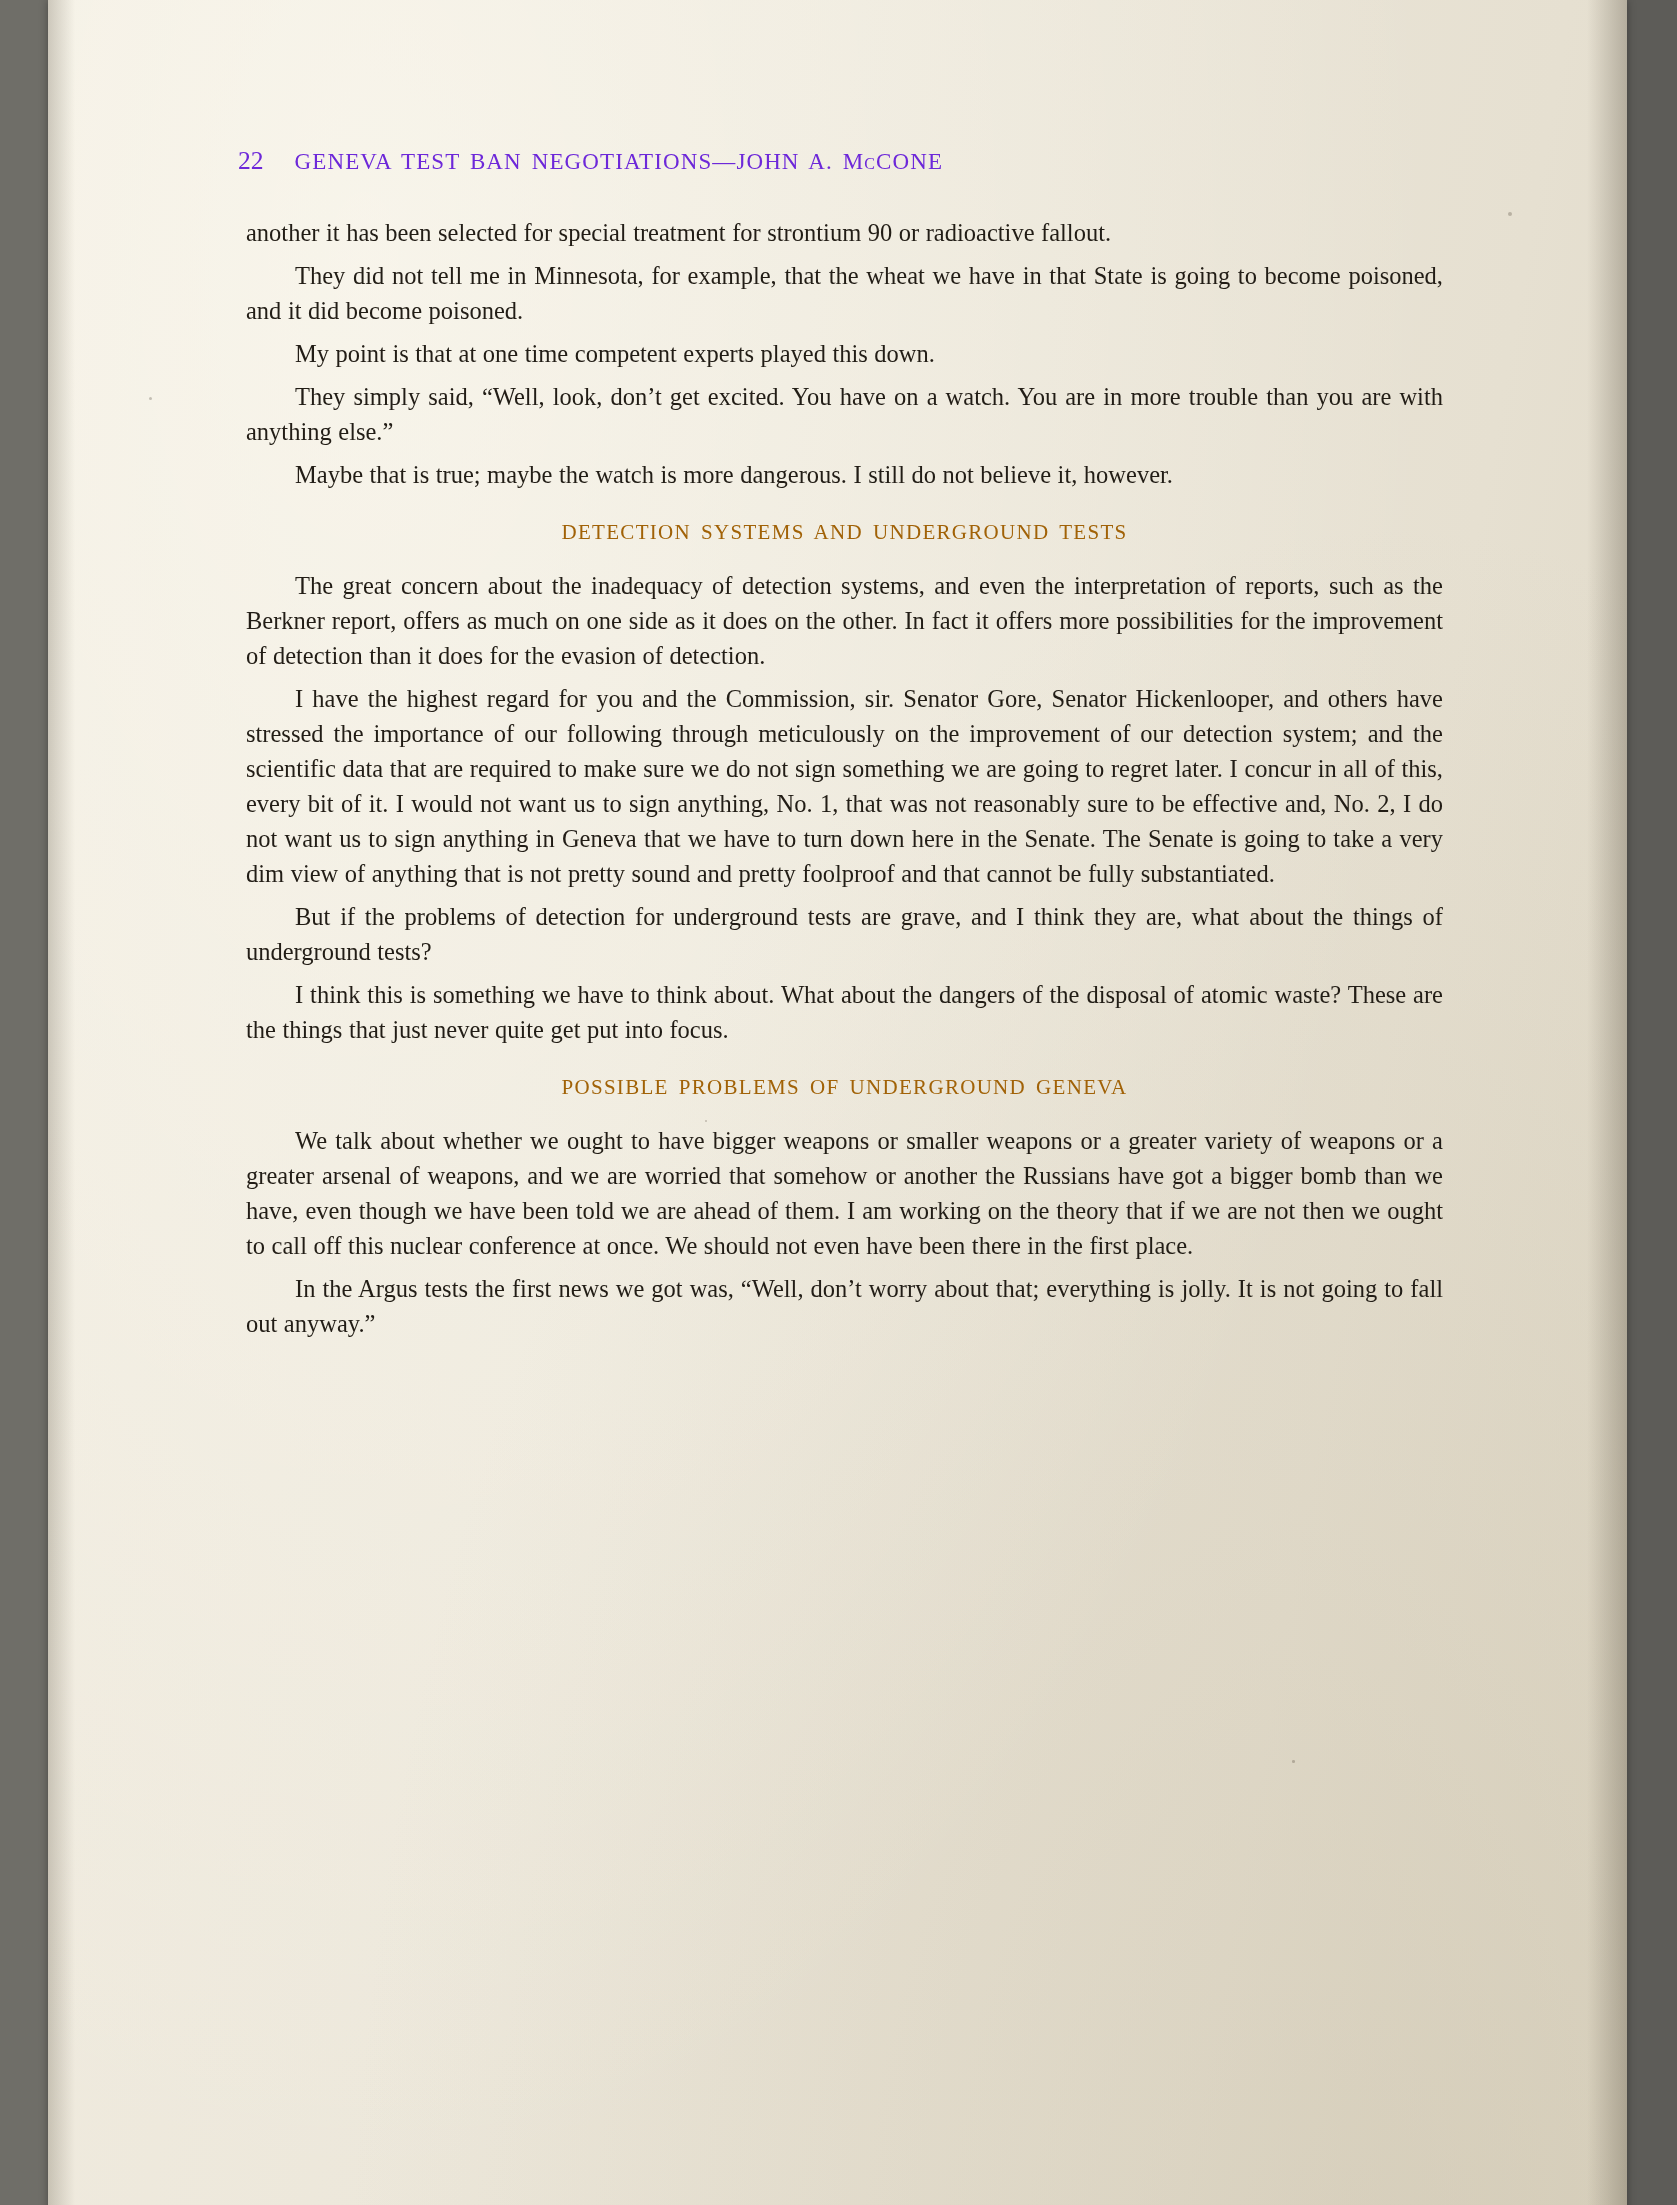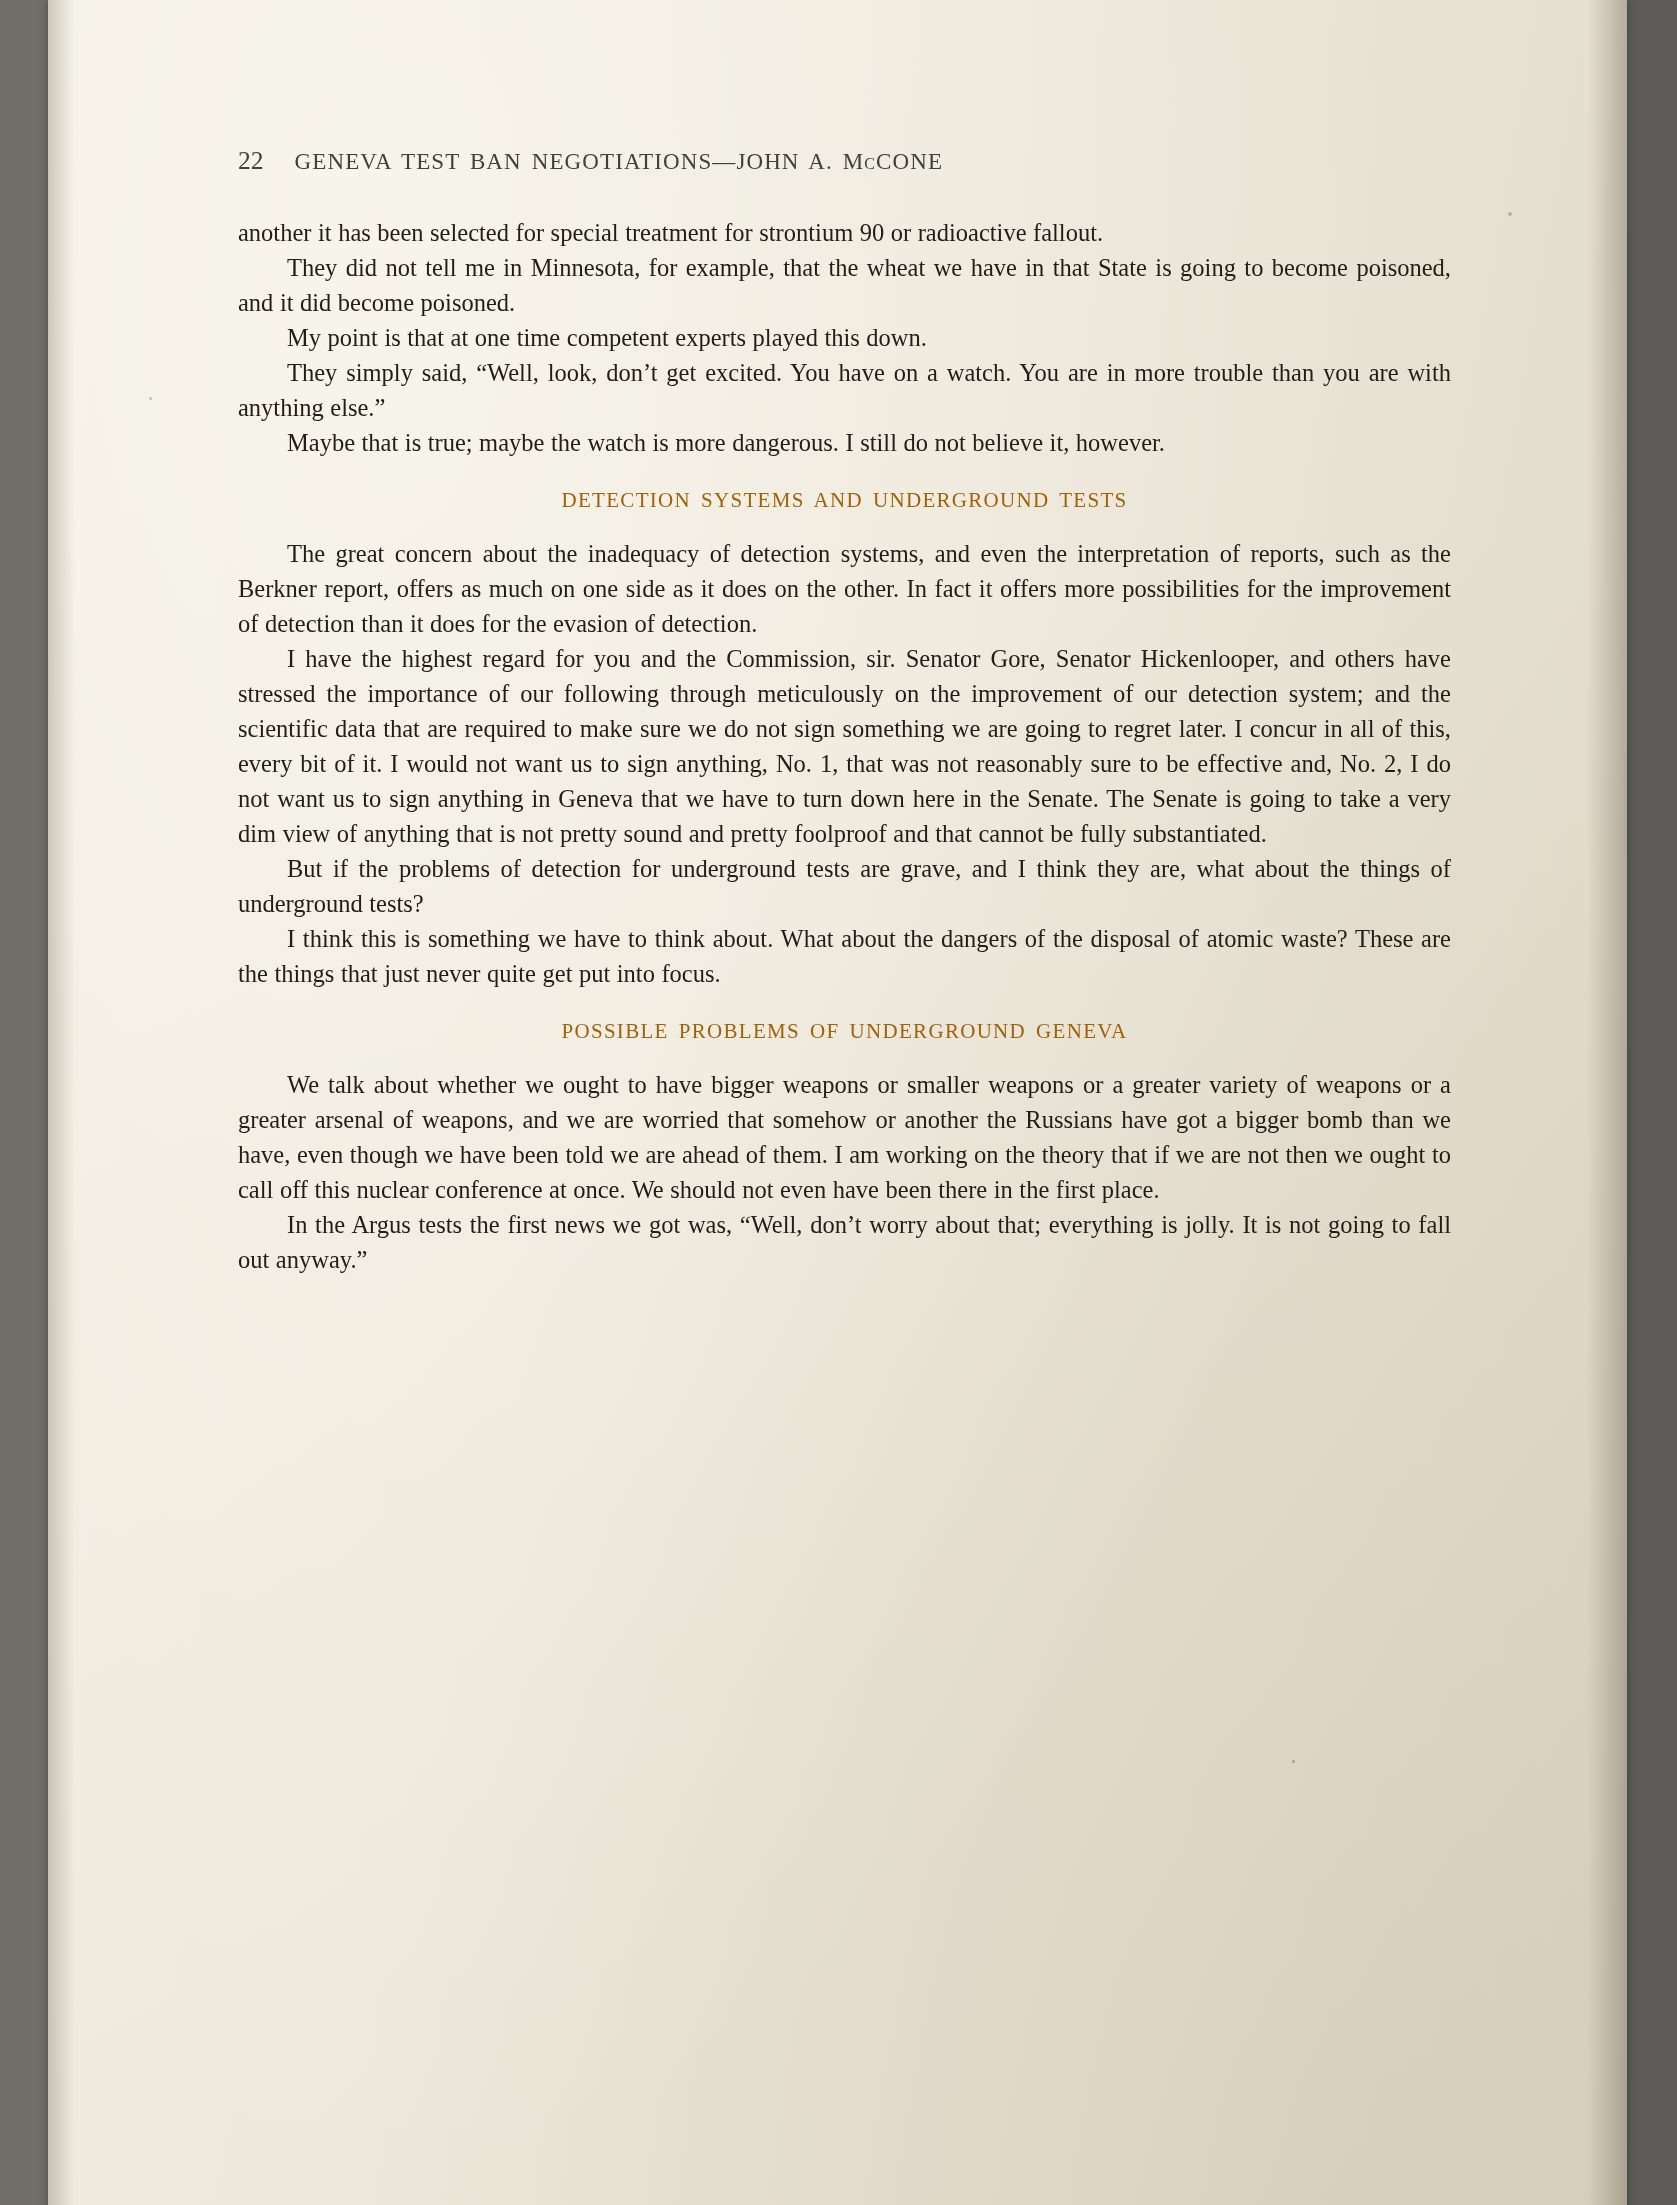--- a/index.html
+++ b/index.html
@@ -69,41 +69,41 @@
     position: absolute;
     left: 190px;
     top: 146px;
     width: 1213px;
   }
   .header {
     display: flex;
     align-items: baseline;
     font-size: 23.4px;
     letter-spacing: 0.2px;
-    color: #404040;
+    color: #6d28d9;
     margin-bottom: 39px;
   }
   .folio {
     font-size: 25.6px;
     margin-right: 31px;
     letter-spacing: 0px;
   }
   .running-head {
     font-variant: small-caps;
     font-size: 23px;
     letter-spacing: 1.1px;
     word-spacing: 3.1px;
   }
   p.body {
     font-size: 24.5px;
     line-height: 35px;
     color: #221d16;
     text-align: justify;
     text-justify: inter-word;
-    margin: 0;
+    margin: 8px;
     text-indent: 49px;
     word-spacing: 0.4px;
   }
   p.body.noindent {
     text-indent: 0;
   }
   h2.section {
     font-variant: small-caps;
     font-size: 21px;
     letter-spacing: 1.3px;

